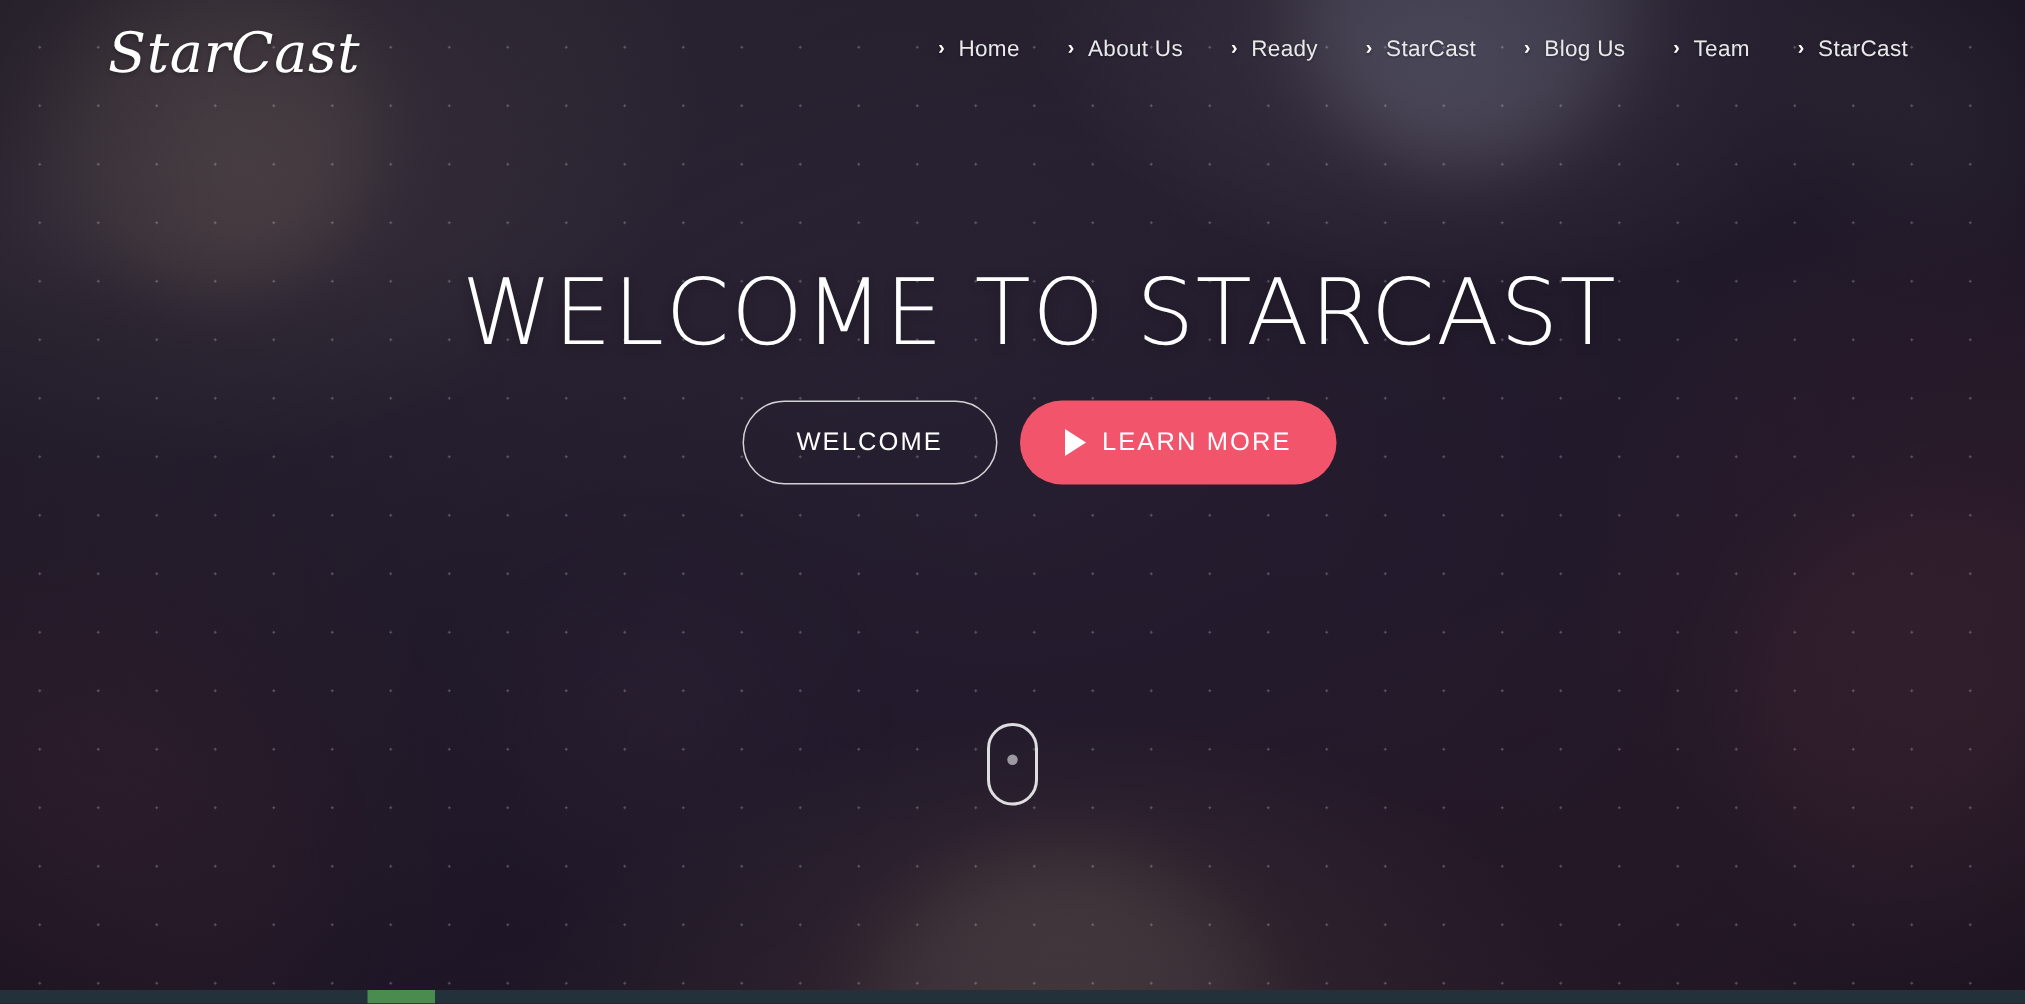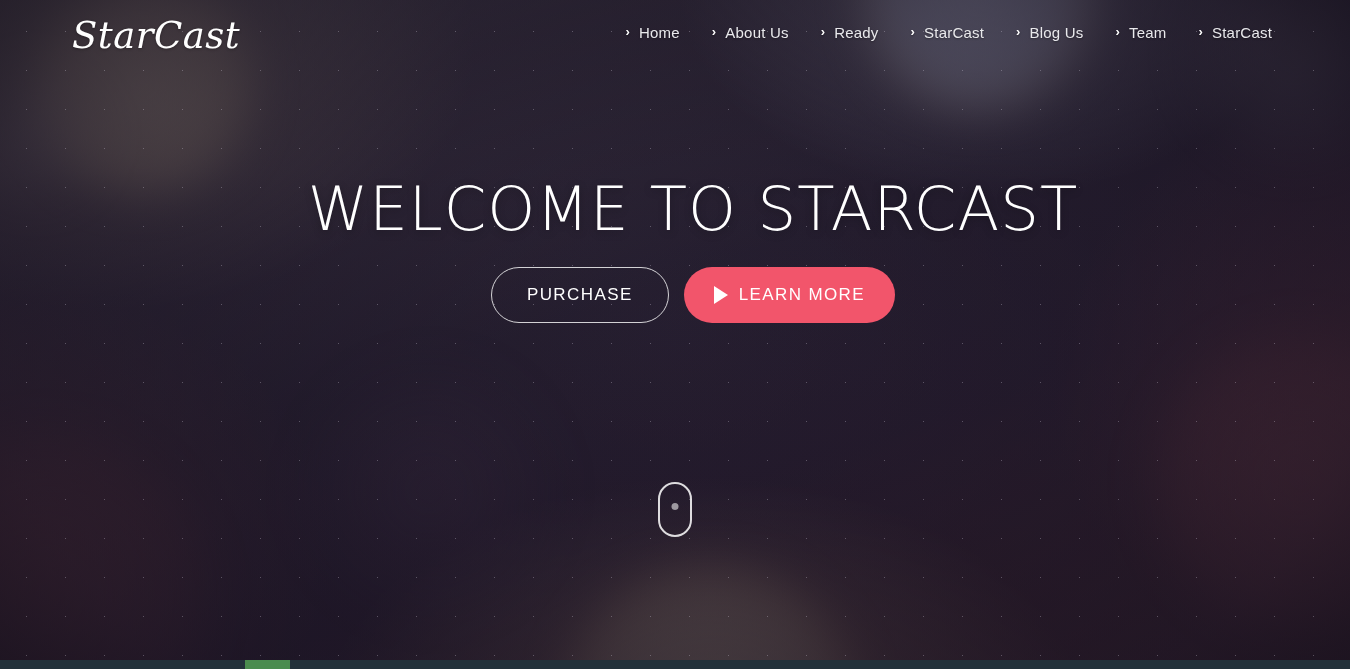--- a/index.html
+++ b/index.html
@@ -246,21 +246,21 @@
         <span>StarCast</span>
       </a>
     </nav>
   </div>
 
   <div class="hero-content">
     <h1 class="hero-title">WELCOME TO STARCAST</h1>
 
     <div class="btn-row">
       <button class="btn btn-outline">
-        <span>PURCHASE</span>
+        <span>WELCOME</span>
       </button>
       <button class="btn btn-filled">
         <span class="play-tri"></span>
         <span>LEARN MORE</span>
       </button>
     </div>
   </div>
 
   <div class="scroll-mouse">
     <div class="scroll-dot"></div>

